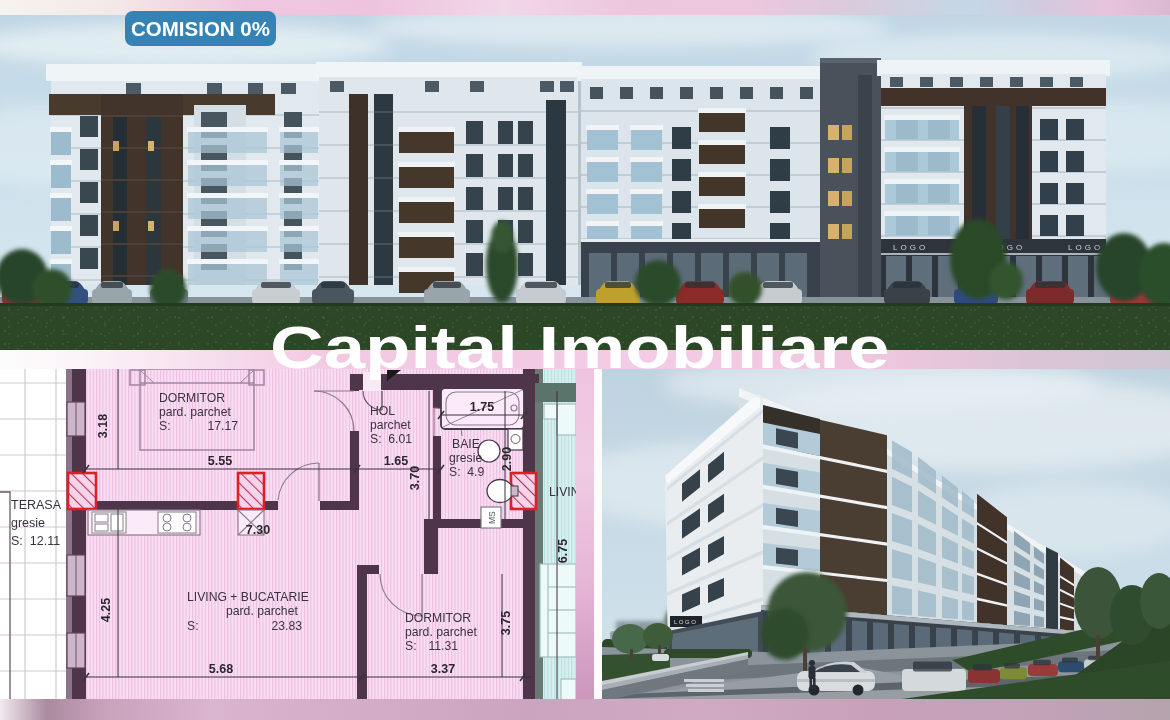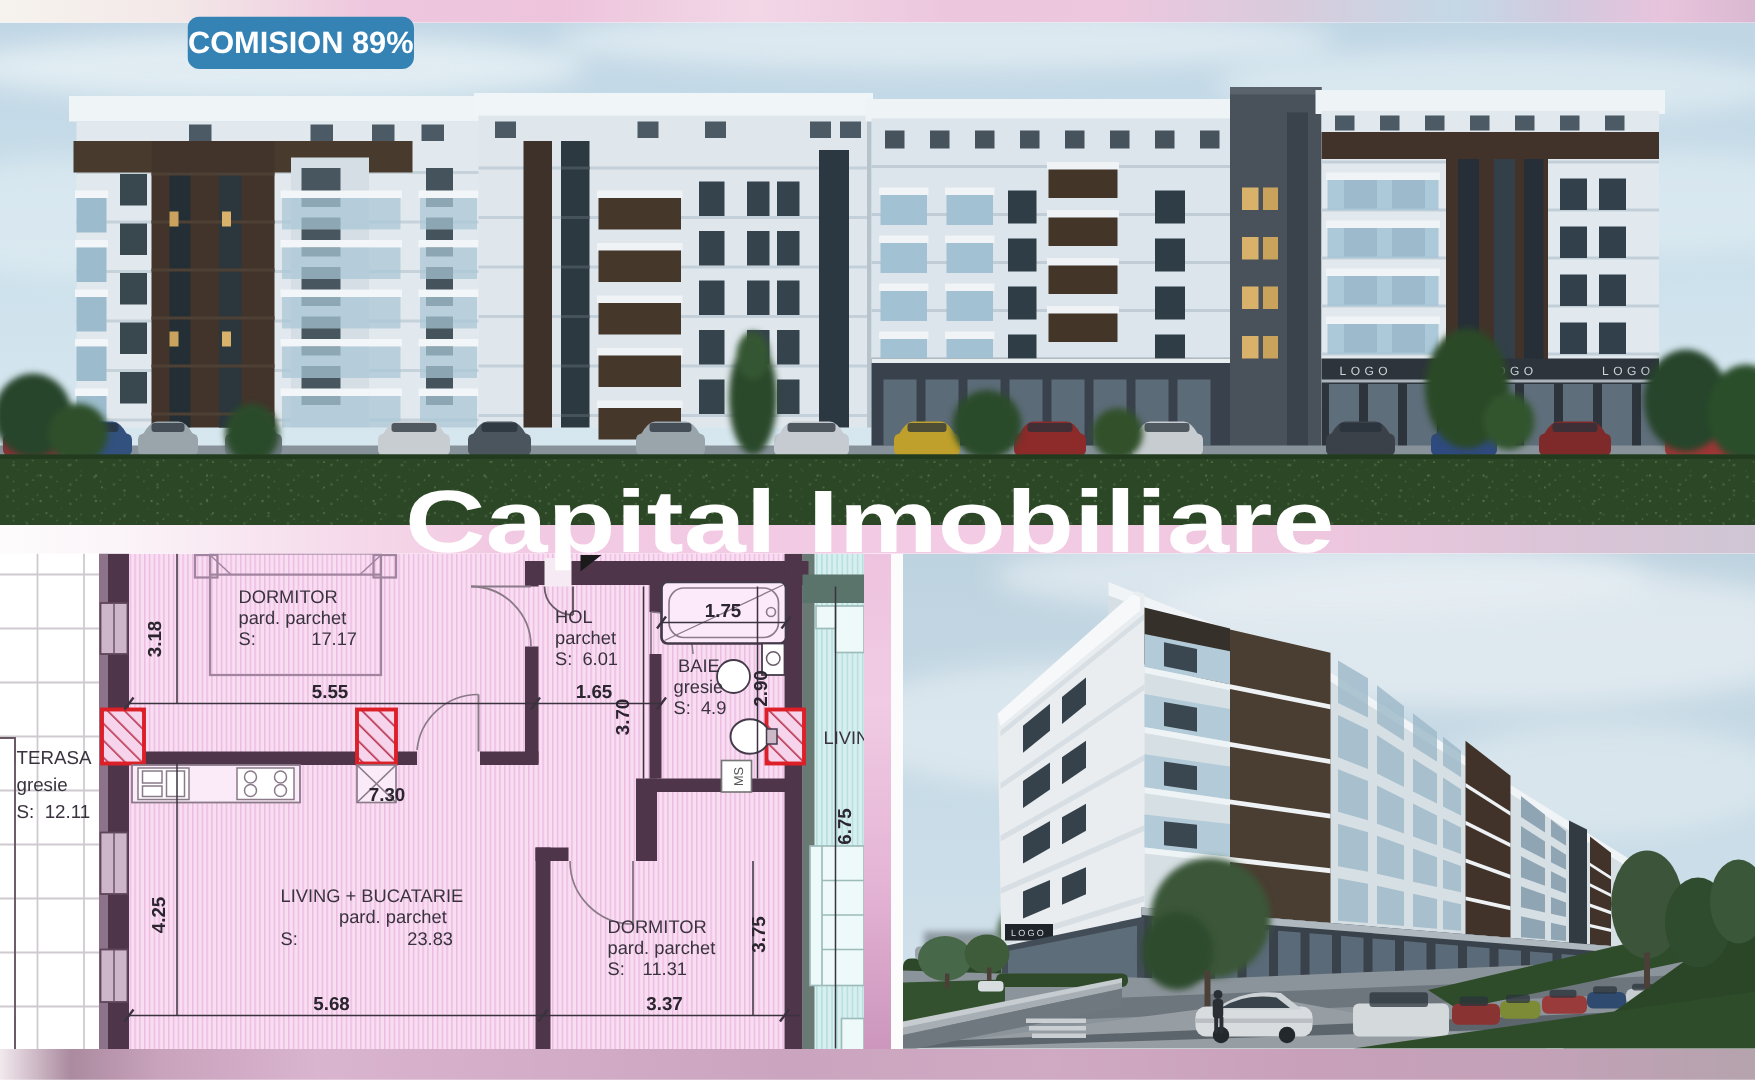--- a/index.html
+++ b/index.html
@@ -1078,16 +1078,16 @@
 <div class="topbar"></div>
 
 <div class="midband"></div>
 
 <div class="strip"></div>
 
 <div class="wstrip"></div>
 
 <div class="botbar"></div>
 
-<div class="badge">COMISION 89%</div>
+<div class="badge">COMISION 0%</div>
 
 <div class="brand">Capital Imobiliare</div>
 </div>
 
 </body></html>

